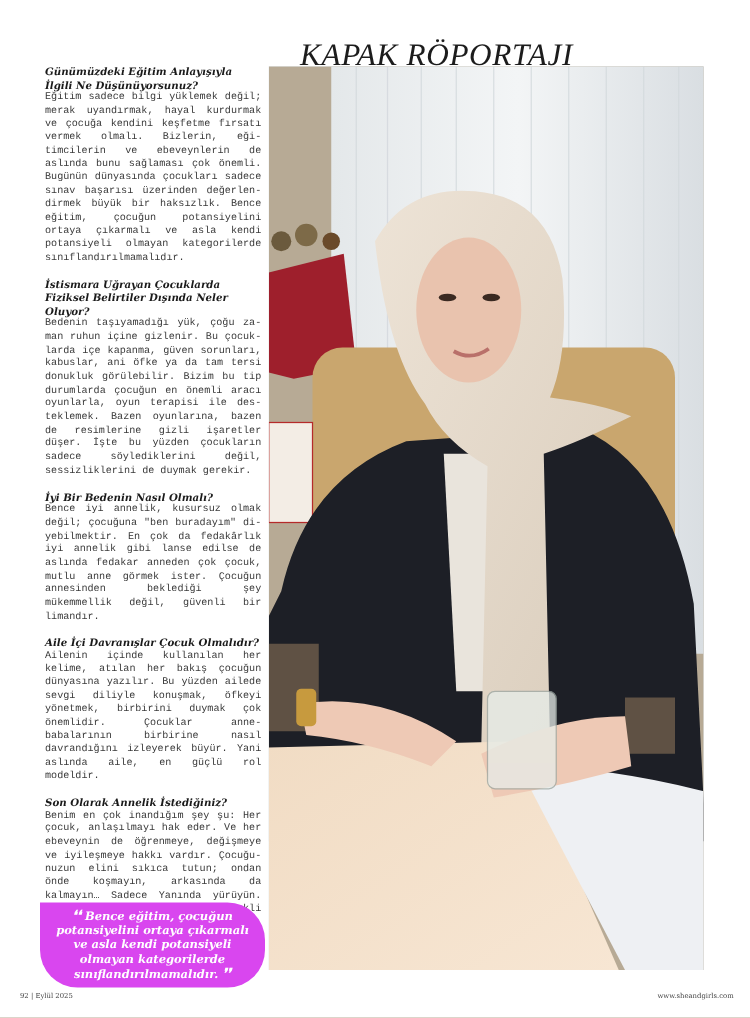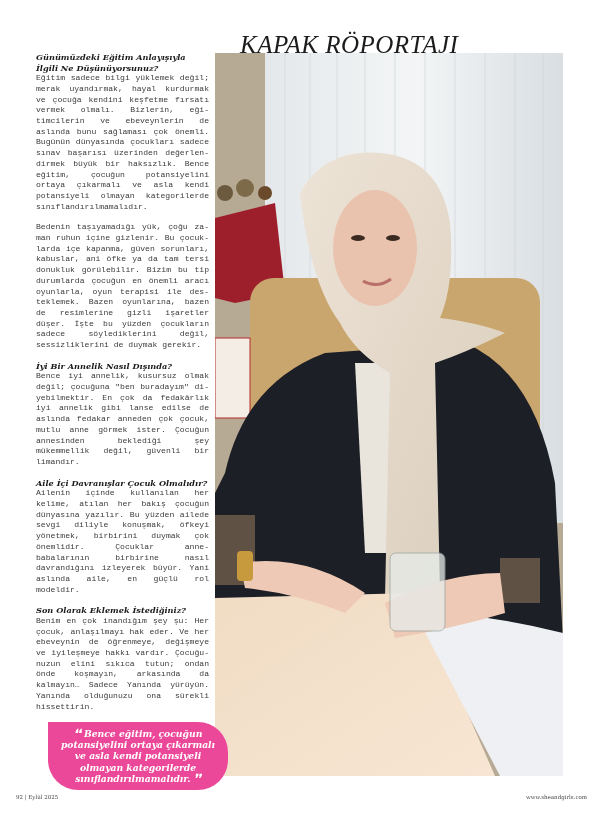--- a/index.html
+++ b/index.html
@@ -3,49 +3,50 @@
 <meta charset="utf-8">
 <style>
   html, body { margin:0; padding:0; }
   body { width:600px; height:814px; background:#ffffff; position:relative; overflow:hidden; font-family:"DejaVu Serif", serif; color:#2a2a2a; }
   .page-title { position:absolute; left:229px; top:20px; font-family:"Liberation Serif", serif; font-style:italic; font-size:25px; letter-spacing:0.5px; color:#1c1c1c; margin:11px; font-weight:normal; }
   .text-col { position:absolute; left:36px; top:52px; width:173px; }
   .section { margin:0 0 10px 0; }
   .q { font-family:"DejaVu Serif", serif; font-style:italic; font-weight:bold; font-size:8.2px; line-height:10.6px; color:#1a1a1a; margin:0; }
   .a { font-family:Liberation Mono, monospace; font-size:8.1px; line-height:10.7px; color:#3a3a3a; margin:0; text-align:justify; hyphens:manual; }
   .photo { position:absolute; left:215px; top:53px; width:348px; height:723px; overflow:hidden; background:#dfe3e6; }
-  .quote-box { position:absolute; left:32px; top:722px; width:180px; height:68px; background:#ec4899; border-radius:0 30px 30px 30px; box-sizing:border-box; padding:6px 8px; display:flex; align-items:center; justify-content:center;margin-left:16px; }
+  .quote-box { position:absolute; left:32px; top:722px; width:180px; height:68px; background:#d946ef; border-radius:0 30px 30px 30px; box-sizing:border-box; padding:6px 8px; display:flex; align-items:center; justify-content:center; }
   .quote-text { font-family:"DejaVu Serif", serif; font-style:italic; font-weight:bold; font-size:9.2px; line-height:11.2px; color:#ffffff; text-align:center; margin:0; }
   .quote-mark { color:#ffffff; font-weight:bold; font-size:11px; }
   .footer-left { position:absolute; left:16px; top:794px; font-family:"DejaVu Serif", serif; font-size:5.5px; color:#444; }
   .footer-right { position:absolute; right:13px; top:794px; font-family:"DejaVu Serif", serif; font-size:5.5px; color:#444; }
 </style>
 </head>
 <body>
 
 <h1 class="page-title">KAPAK RÖPORTAJI</h1>
 
 <div class="text-col">
   <div class="section">
     <p class="q">Günümüzdeki Eğitim Anlayışıyla İlgili Ne Düşünüyorsunuz?</p>
     <p class="a">Eğitim sadece bilgi yüklemek değil; merak uyandırmak, hayal kurdur­mak ve çocuğa kendini keşfetme fırsatı vermek olmalı. Bizlerin, eği­timcilerin ve ebeveynlerin de aslın­da bunu sağlaması çok önemli. Bu­günün dünyasında çocukları sadece sınav başarısı üzerinden değerlen­dirmek büyük bir haksızlık. Bence eğitim, çocuğun potansiyelini ortaya çıkarmalı ve asla kendi potansiyeli olmayan kategorilerde sınıflandırıl­mamalıdır.</p>
   </div>
   <div class="section">
+    <p class="q">İstismara Uğrayan Çocuklarda Fiziksel Belirtiler Dışında Neler Oluyor?</p>
     <p class="a">Bedenin taşıyamadığı yük, çoğu za­man ruhun içine gizlenir. Bu çocuk­larda içe kapanma, güven sorunları, kabuslar, ani öfke ya da tam tersi donukluk görülebilir. Bizim bu tip durumlarda çocuğun en önemli ara­cı oyunlarla, oyun terapisi ile des­teklemek. Bazen oyunlarına, bazen de resimlerine gizli işaretler düşer. İşte bu yüzden çocukların sadece söylediklerini değil, sessizliklerini de duymak gerekir.</p>
   </div>
   <div class="section">
-    <p class="q">İyi Bir Annelik Nasıl Dışında?</p>
+    <p class="q">İyi Bir Bedenin Nasıl Olmalı?</p>
     <p class="a">Bence iyi annelik, kusursuz olmak değil; çocuğuna "ben buradayım" di­yebilmektir. En çok da fedakârlık iyi annelik gibi lanse edilse de aslında fedakar anneden çok çocuk, mutlu anne görmek ister. Çocuğun anne­sinden beklediği şey mükemmellik değil, güvenli bir limandır.</p>
   </div>
   <div class="section">
     <p class="q">Aile İçi Davranışlar Çocuk Olmalıdır?</p>
     <p class="a">Ailenin içinde kullanılan her kelime, atılan her bakış çocuğun dünyasına yazılır. Bu yüzden ailede sevgi diliyle konuşmak, öfkeyi yönetmek, birbiri­ni duymak çok önemlidir. Çocuk­lar anne-babalarının birbirine nasıl davrandığını izleyerek büyür. Yani aslında aile, en güçlü rol modeldir.</p>
   </div>
   <div class="section">
-    <p class="q">Son Olarak Eklemek İstediğiniz?</p>
+    <p class="q">Son Olarak Annelik İstediğiniz?</p>
     <p class="a">Benim en çok inandığım şey şu: Her çocuk, anlaşılmayı hak eder. Ve her ebeveynin de öğrenmeye, değişmeye ve iyileşmeye hakkı vardır. Çocuğu­nuzun elini sıkıca tutun; ondan önde koşmayın, arkasında da kalmayın… Sadece Yanında yürüyün. Yanında olduğunuzu ona sürekli hissettirin.</p>
   </div>
 </div>
 
 <div class="photo">
   <svg width="348" height="723" viewBox="0 0 348 723" xmlns="http://www.w3.org/2000/svg">
     <defs>
       <linearGradient id="curtain" x1="0" x2="1" y1="0" y2="0">
         <stop offset="0" stop-color="#e4e8ea"></stop>
         <stop offset="0.5" stop-color="#f3f5f6"></stop>

